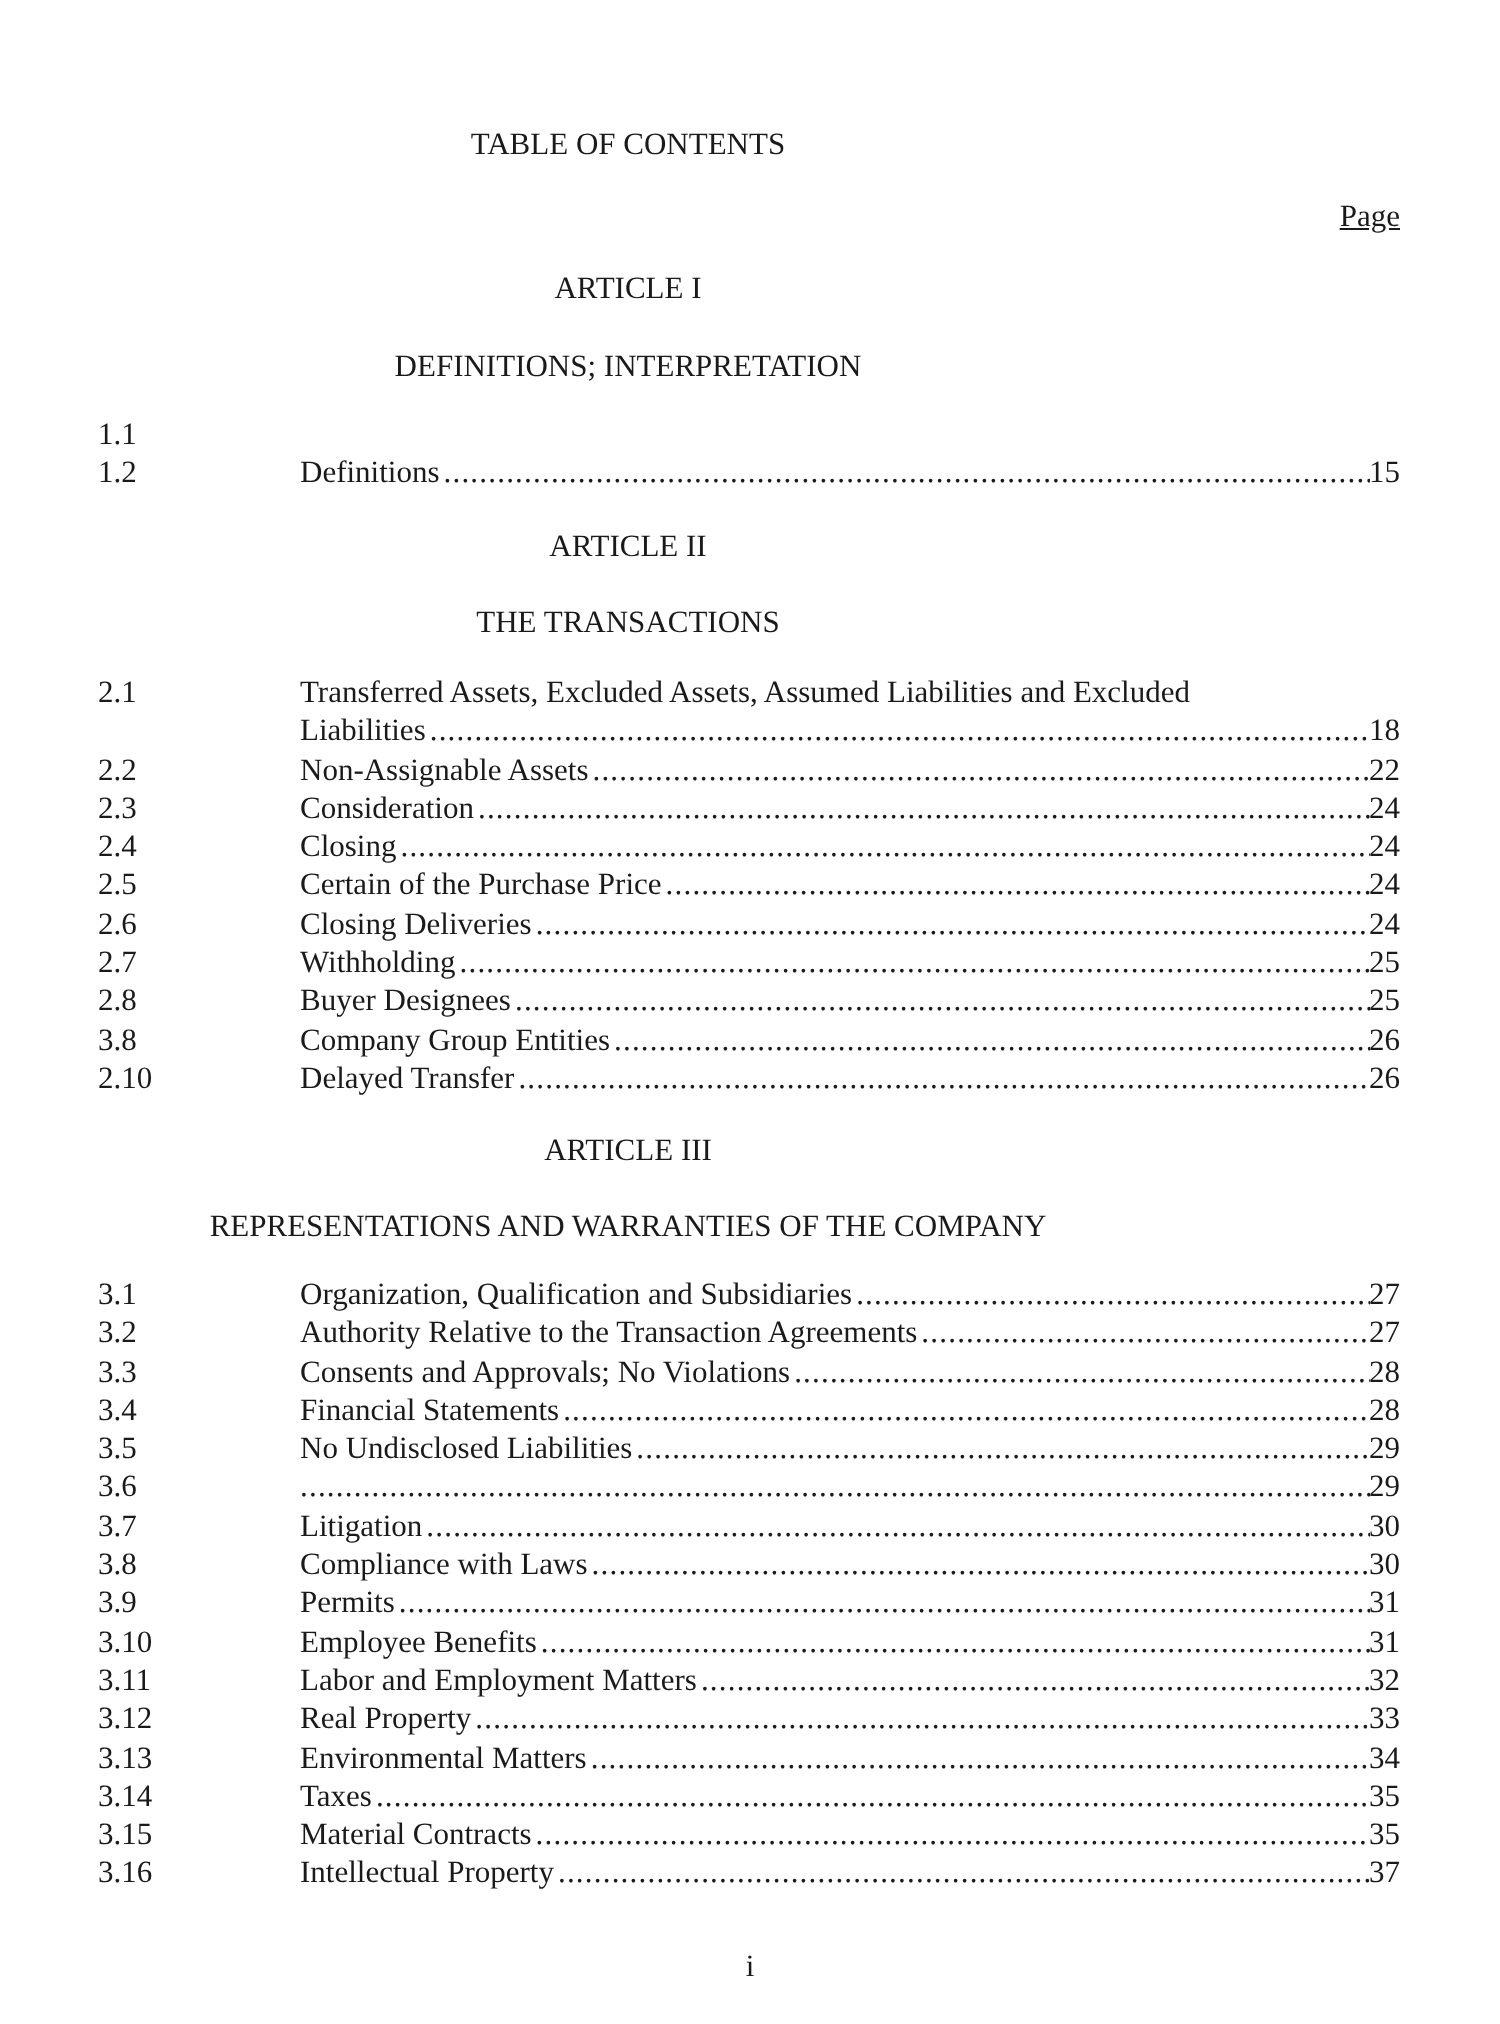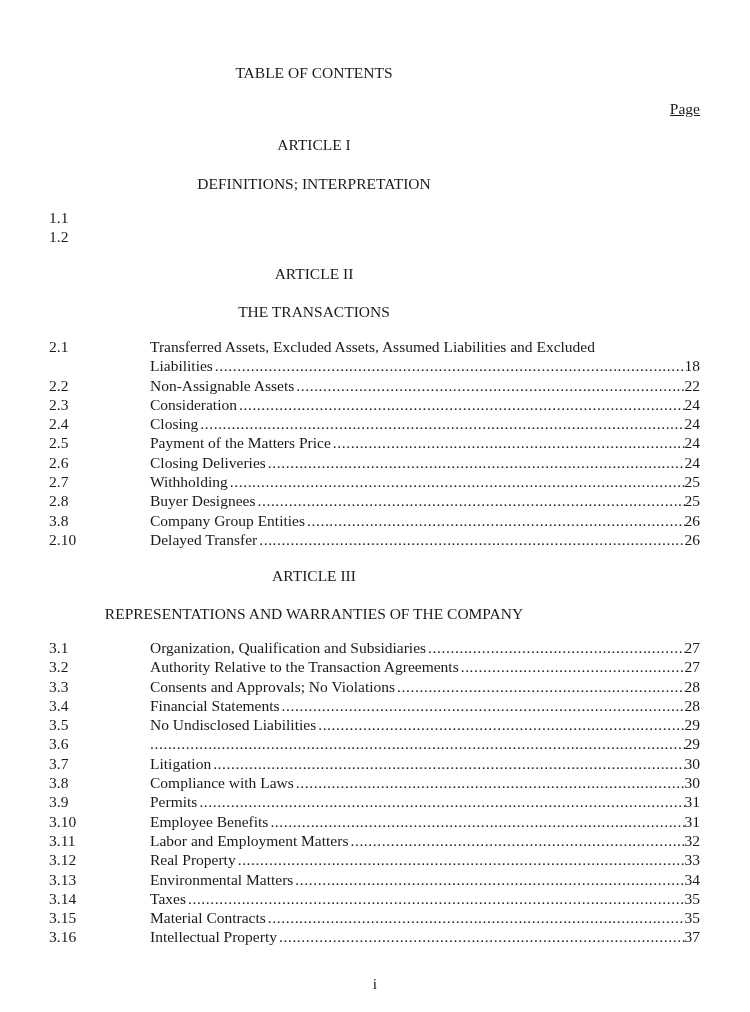--- a/index.html
+++ b/index.html
@@ -29,20 +29,25 @@
 <div class="page-label">Page</div>
 
 <div class="center" style="top:136px;">ARTICLE I</div>
 <div class="center" style="top:175px;">DEFINITIONS; INTERPRETATION</div>
 <div class="section" style="top:208px;">
     <div class="row">
       <span class="num">1.1</span>
     </div>
     <div class="row">
       <span class="num">1.2</span>
+      <span class="entry">
+        <span class="title">Definitions</span>
+        <span class="dots"></span>
+        <span class="pg">15</span>
+      </span>
     </div>
   </div>
 
 <div class="center" style="top:265px;">ARTICLE II</div>
 <div class="center" style="top:303px;">THE TRANSACTIONS</div>
 <div class="section" style="top:337px;">
     <div class="row multi">
       <div class="line1">
         <span class="num">2.1</span>
         <span class="title">Transferred Assets, Excluded Assets, Assumed Liabilities and Excluded</span>
@@ -75,21 +80,21 @@
       <span class="num">2.4</span>
       <span class="entry">
         <span class="title">Closing</span>
         <span class="dots"></span>
         <span class="pg">24</span>
       </span>
     </div>
     <div class="row">
       <span class="num">2.5</span>
       <span class="entry">
-        <span class="title">Payment of the Matters Price</span>
+        <span class="title">Certain of the Purchase Price</span>
         <span class="dots"></span>
         <span class="pg">24</span>
       </span>
     </div>
     <div class="row">
       <span class="num">2.6</span>
       <span class="entry">
         <span class="title">Closing Deliveries</span>
         <span class="dots"></span>
         <span class="pg">24</span>

